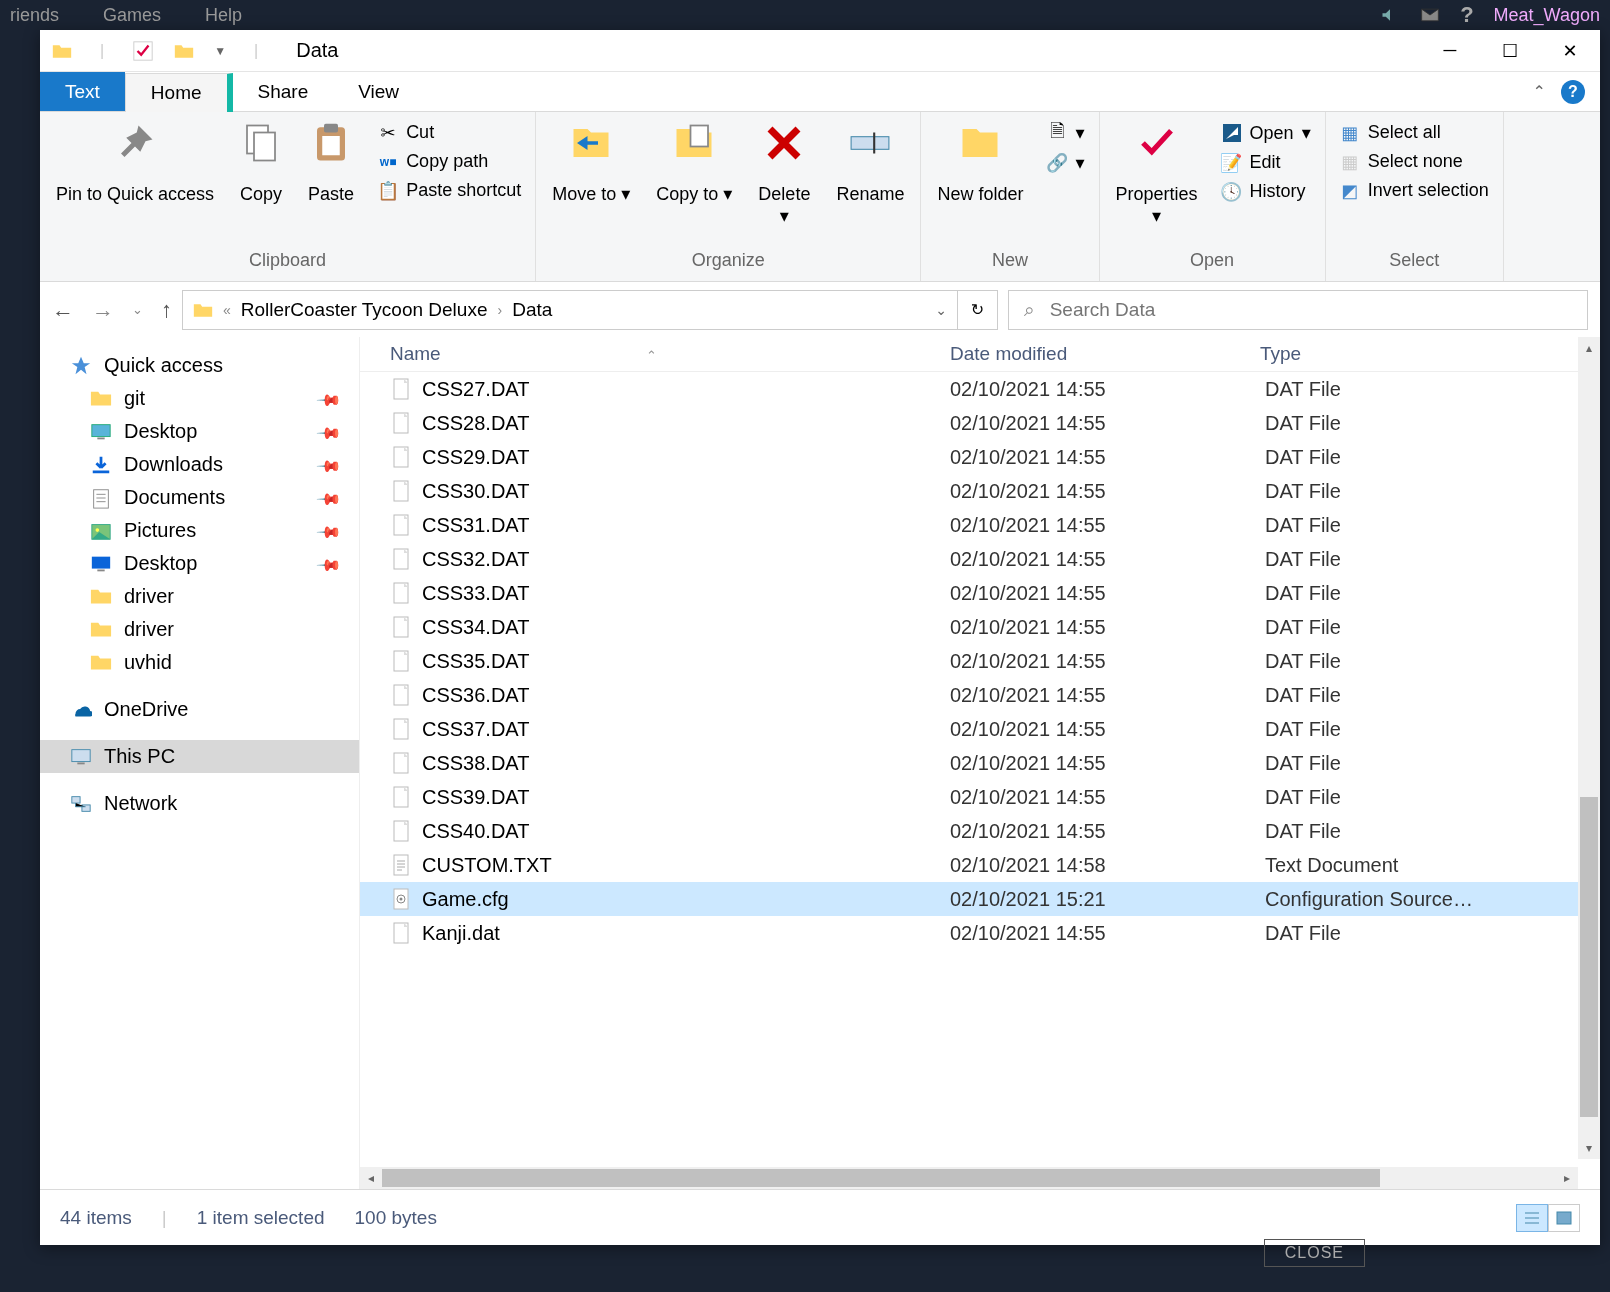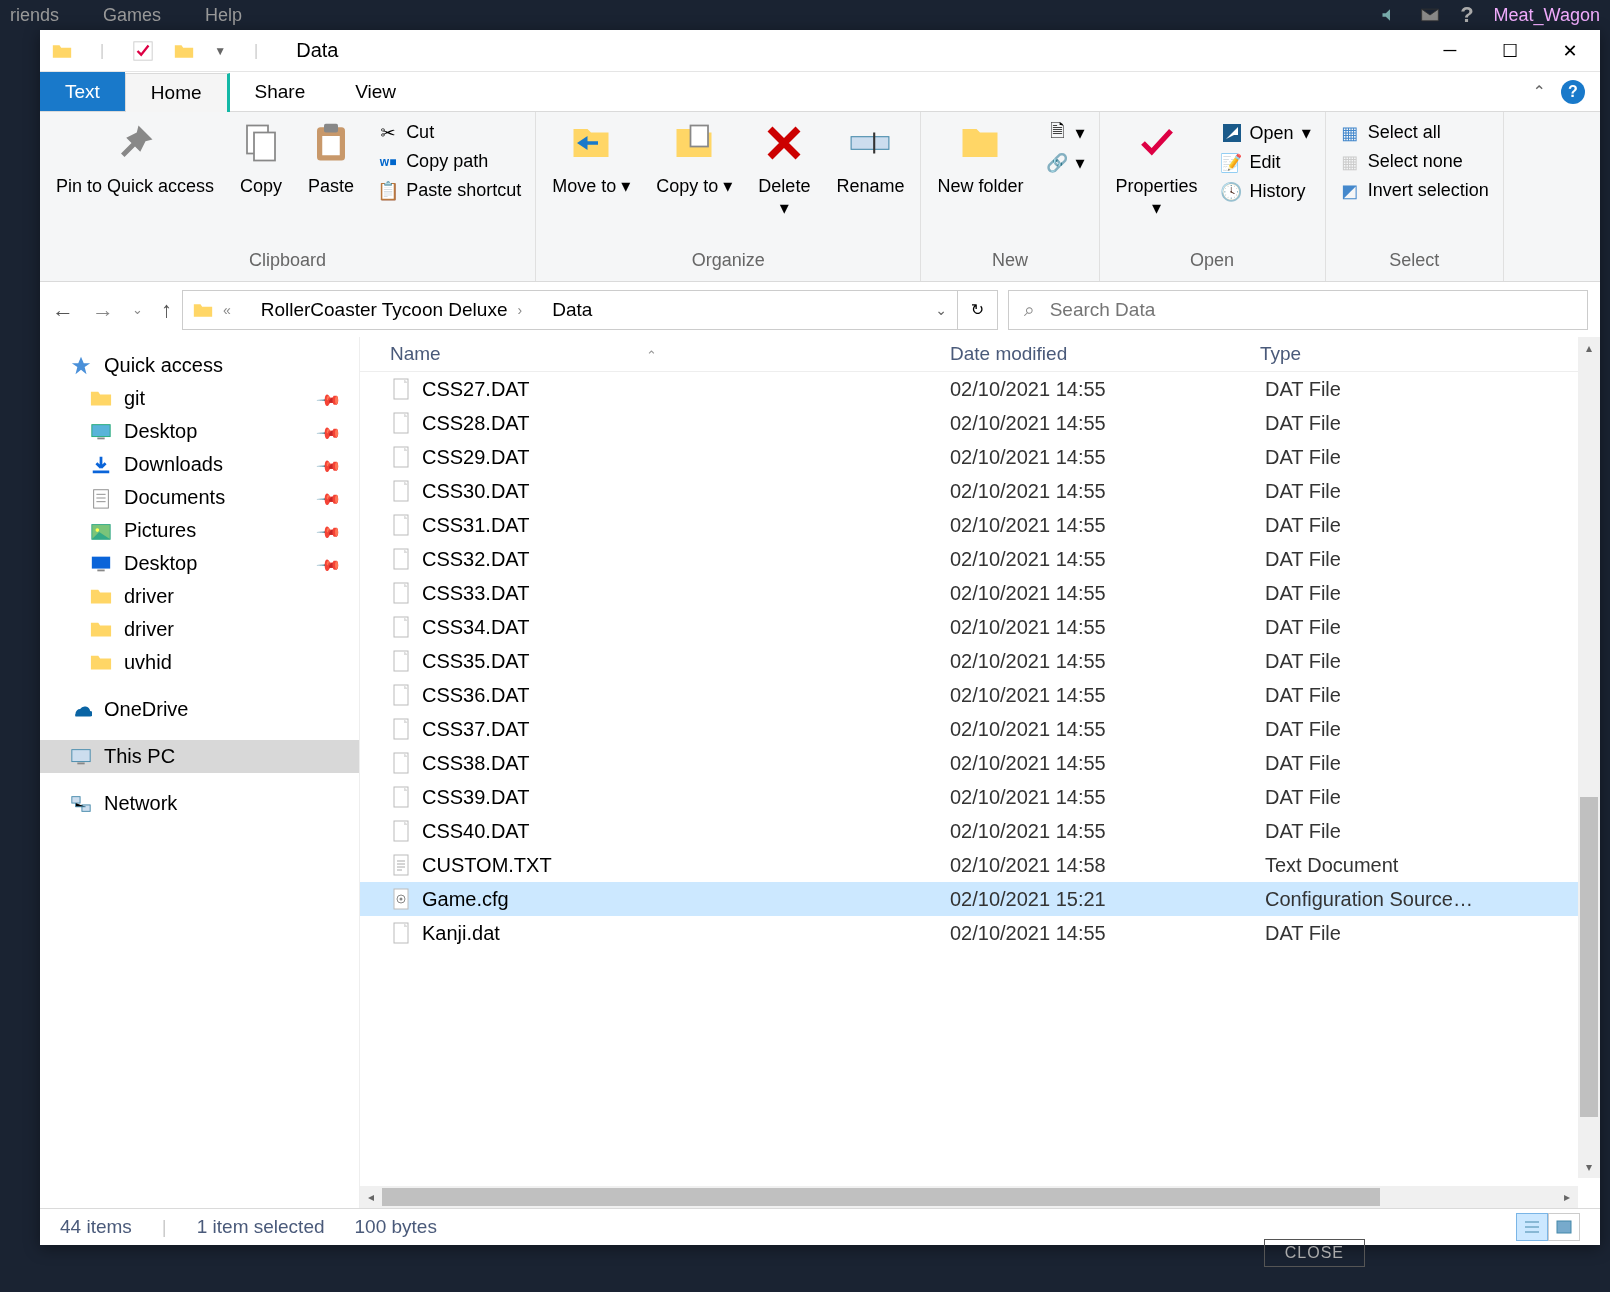--- a/index.html
+++ b/index.html
@@ -11,39 +11,39 @@
 .titlebar { height:42px; display:flex; align-items:center; padding-left:12px; border-bottom:1px solid #e5e5e5; }
 .titlebar .qat { display:flex; align-items:center; gap:20px; }
 .titlebar .folder-ico { width:20px; height:18px; }
 .titlebar .sep { color:#ccc; margin:0 8px; }
 .titlebar .title { font-size:20px; margin-left:10px; }
 .winbtns { margin-left:auto; display:flex; }
 .winbtns div { width:60px; height:42px; display:flex; align-items:center; justify-content:center; font-size:18px; cursor:pointer; }
 .tabs { height:40px; display:flex; align-items:stretch; background:#fff; border-bottom:1px solid #dadada; }
 .tabs .tab { padding:0 25px; display:flex; align-items:center; font-size:19px; cursor:pointer; }
 .tabs .tab.file { background:#1979ca; color:#fff; }
-.tabs .tab.active { background:#f5f5f5; border-top:1px solid #dadada; border-left:1px solid #dadada; border-right:3px solid #14b8a6; position:relative; top:1px; }
+.tabs .tab.active { background:#f5f5f5; border-top:1px solid #dadada; border-left:1px solid #dadada; border-right:6px solid #14b8a6; position:relative; top:1px; }
 .tabs .spacer { flex:1; }
 .tabs .collapse { padding:0 15px; display:flex; align-items:center; color:#666; }
 .tabs .help { width:24px; height:24px; border-radius:50%; background:#1979ca; color:#fff; display:flex; align-items:center; justify-content:center; font-size:16px; margin:8px 15px 0 0; font-weight:bold; }
 .ribbon { height:170px; background:#f5f6f7; border-bottom:1px solid #dadada; display:flex; }
 .group { border-right:1px solid #e0e0e0; display:flex; flex-direction:column; padding:4px 8px; }
 .group .body { flex:1; display:flex; align-items:flex-start; gap:10px; }
 .group .label { text-align:center; font-size:18px; color:#666; padding:2px 0 6px; }
-.bigbtn { display:flex; flex-direction:column; align-items:center; gap:12px; padding:6px 8px; cursor:pointer; font-size:18px; text-align:center; line-height:1.2; }
+.bigbtn { display:flex; flex-direction:column; align-items:center; gap:20px; padding:6px 8px; cursor:pointer; font-size:18px; text-align:center; line-height:1.2; }
 .bigbtn svg, .bigbtn .ico { width:42px; height:42px; }
 .smallcol { display:flex; flex-direction:column; gap:4px; padding-top:4px; }
 .smallbtn { display:flex; align-items:center; gap:8px; padding:2px 6px; cursor:pointer; font-size:18px; white-space:nowrap; }
 .smallbtn .si { width:20px; height:20px; display:flex; align-items:center; justify-content:center; }
 .addrbar { height:55px; display:flex; align-items:center; padding:0 12px; gap:10px; background:#fff; }
 .navbtns { display:flex; align-items:center; gap:18px; color:#888; font-size:22px; }
 .navbtns .enabled { color:#555; cursor:pointer; }
 .breadcrumb { flex:1; height:40px; border:1px solid #ccc; display:flex; align-items:center; padding:0 10px; gap:10px; font-size:19px; }
 .breadcrumb .chev { color:#888; font-size:14px; }
-.breadcrumb .seg { cursor:pointer;margin-left:20px; }
+.breadcrumb .seg { cursor:pointer; }
 .breadcrumb .drop { margin-left:auto; color:#666; cursor:pointer; font-size:14px; }
 .refresh { width:40px; height:40px; border:1px solid #ccc; border-left:none; display:flex; align-items:center; justify-content:center; cursor:pointer; margin-left:-10px; }
 .search { width:580px; height:40px; border:1px solid #ccc; display:flex; align-items:center; padding:0 15px; gap:15px; color:#888; font-size:19px; }
 .search input { border:none; outline:none; font-size:19px; flex:1; color:#333; }
 .content { flex:1; display:flex; overflow:hidden; }
 .sidebar { width:320px; border-right:1px solid #eee; padding:12px 0; overflow-y:auto; font-size:20px; }
 .sidebar .item { display:flex; align-items:flex-end; padding:5px 20px 5px 50px; gap:12px; cursor:pointer; }
 .sidebar .item.top { padding-left:30px; font-size:20px; }
 .sidebar .item.selected { background:#d8d8d8; }
 .sidebar .pin { margin-left:auto; color:#888; font-size:16px; transform:rotate(45deg); }
@@ -61,21 +61,21 @@
 .row .n { width:528px; }
 .row .d { width:315px; color:#333; }
 .row .t { flex:1; color:#333; white-space:nowrap; overflow:hidden; text-overflow:ellipsis; }
 .vscroll { position:absolute; right:0; top:0; bottom:30px; width:22px; background:#f0f0f0; }
 .vscroll .thumb { position:absolute; left:2px; right:2px; top:460px; height:320px; background:#c0c0c0; }
 .vscroll .ar { position:absolute; left:0; right:0; height:22px; display:flex; align-items:center; justify-content:center; color:#666; font-size:12px; }
 .hscroll { height:22px; background:#f0f0f0; display:flex; align-items:center; margin-right:22px; }
 .hscroll .ar { width:22px; text-align:center; color:#666; font-size:12px; }
 .hscroll .track { flex:1; position:relative; height:100%; }
 .hscroll .thumb { position:absolute; top:2px; bottom:2px; left:0; width:85%; background:#c0c0c0; }
-.status { height:37px; border-top:1px solid #dadada; display:flex; align-items:center; padding:0 20px; font-size:19px; color:#4a5a7a; gap:30px; }
+.status { height:56px; border-top:1px solid #dadada; display:flex; align-items:center; padding:0 20px; font-size:19px; color:#4a5a7a; gap:30px; }
 .status .views { margin-left:auto; display:flex; gap:0; }
 .status .vbtn { width:32px; height:28px; border:1px solid #ccc; display:flex; align-items:center; justify-content:center; cursor:pointer; }
 .status .vbtn.active { background:#cce8ff; border-color:#7ab5e6; }
 .steam-bot { position:absolute; bottom:0; left:0; right:0; height:50px; color:#aaa; display:flex; align-items:center; justify-content:flex-end; padding:0 40px; }
 .steam-bot .close { border:1px solid #555; padding:4px 20px; font-size:16px; letter-spacing:1px; position:absolute; right:245px; bottom:25px; }
 </style>
 </head>
 <body>
 
 <div class="steam-top">

